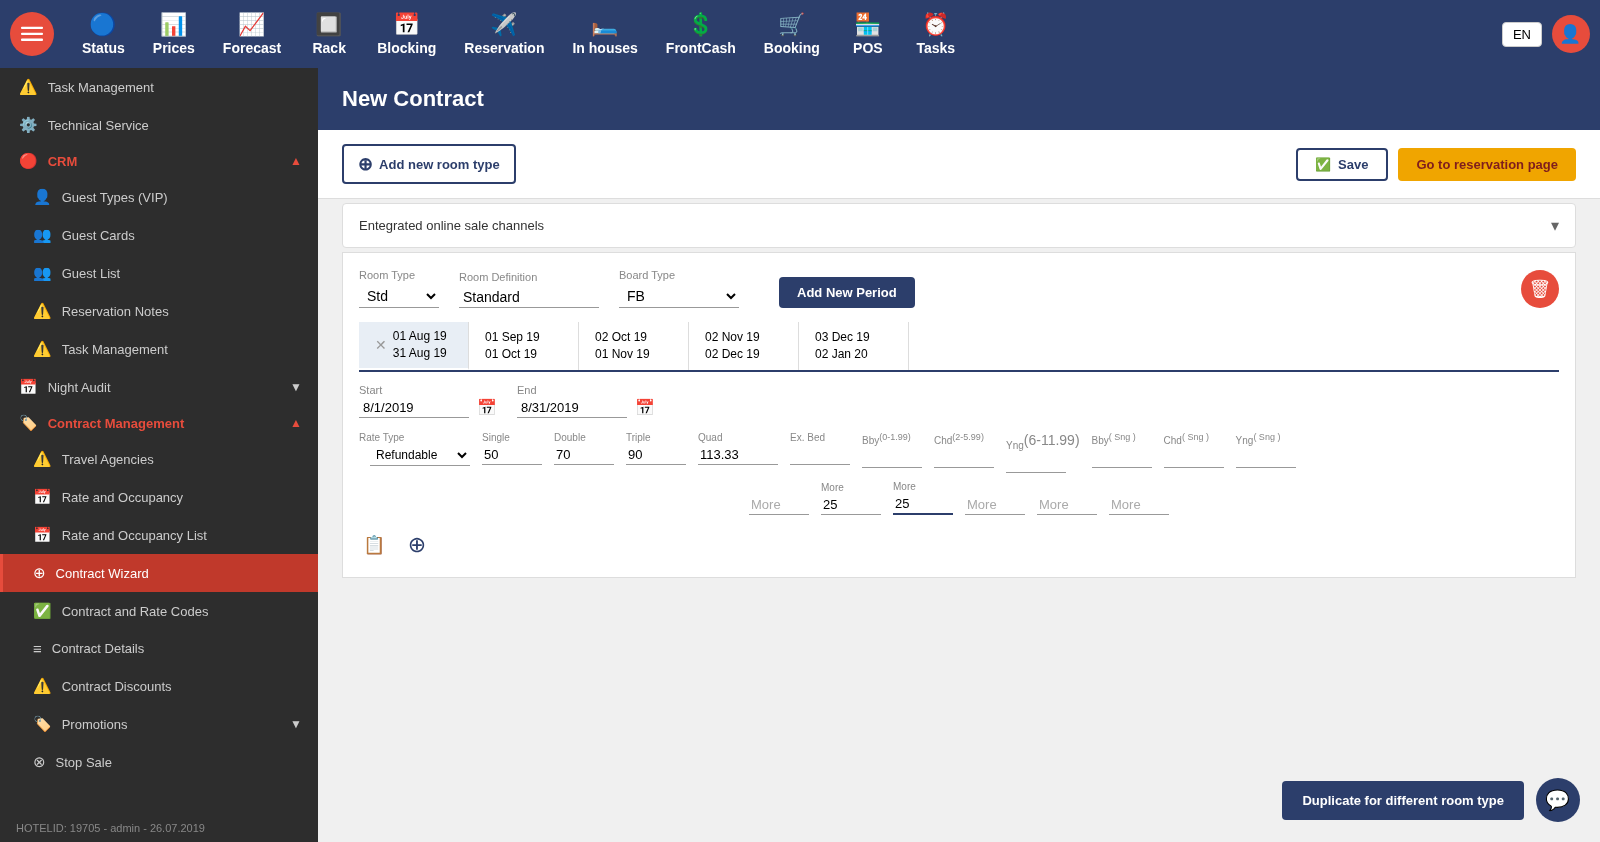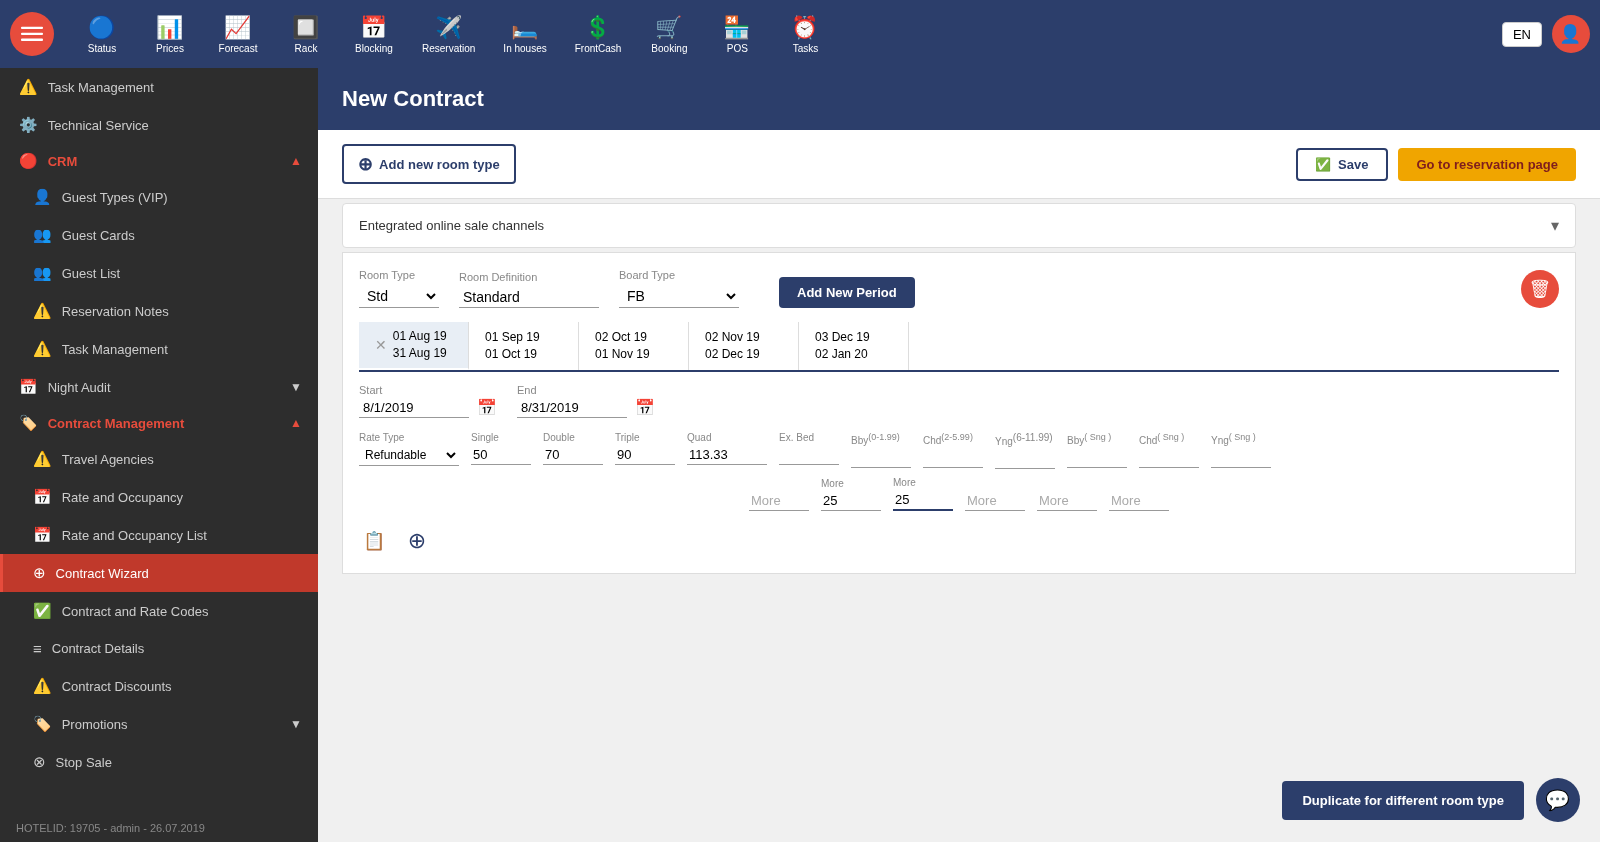--- a/index.html
+++ b/index.html
@@ -22,21 +22,21 @@
     }
     .menu-btn svg { width: 22px; height: 22px; fill: white; }
     .nav-icons {
       display: flex; align-items: center; gap: 4px; flex: 1;
     }
     .nav-item {
       display: flex; flex-direction: column; align-items: center;
       padding: 4px 12px; cursor: pointer; color: white; min-width: 64px;
     }
     .nav-item .nav-icon { font-size: 22px; margin-bottom: 2px; }
-    .nav-item .nav-label { font-size: 10px; }
+    .nav-item .nav-label { font-size: 14px; font-weight: bold; }
     .nav-right {
       display: flex; align-items: center; gap: 10px; margin-left: auto;
     }
     .lang-btn {
       background: white; border: 1px solid #ccc; border-radius: 4px;
       padding: 4px 10px; font-size: 13px; cursor: pointer; font-weight: normal;
     }
     .user-avatar {
       width: 38px; height: 38px; border-radius: 50%; background: #e74c3c;
       display: flex; align-items: center; justify-content: center;
@@ -490,21 +490,21 @@
           <div class="date-field">
             <input class="date-input" type="text" value="8/31/2019" style="">
             <span class="cal-icon">📅</span>
           </div>
         </div>
       </div>
 
       <div class="rates-row">
         <div class="rate-field">
           <span class="rate-label">Rate Type</span>
-          <select class="rate-select" style="width:100px;">
+          <select class="rate-select" style="width:100px;margin-left:11px;">
             <option>Refundable</option>
           </select>
         </div>
         <div class="rate-field">
           <span class="rate-label">Single</span>
           <input class="rate-input" type="text" value="50" style="">
         </div>
         <div class="rate-field">
           <span class="rate-label">Double</span>
           <input class="rate-input" type="text" value="70" style="">
@@ -523,21 +523,21 @@
         </div>
         <div class="rate-field">
           <span class="rate-label">Bby<sup style="font-size:9px;">(0-1.99)</sup></span>
           <input class="rate-input" type="text" value="" style="">
         </div>
         <div class="rate-field">
           <span class="rate-label">Chd<sup style="font-size:9px;">(2-5.99)</sup></span>
           <input class="rate-input" type="text" value="" style="">
         </div>
         <div class="rate-field">
-          <span class="rate-label">Yng<sup style="font-size:10px;">(6-11.99)</sup></span>
+          <span class="rate-label">Yng<sup style="font-size:14px;">(6-11.99)</sup></span>
           <input class="rate-input" type="text" value="" style="">
         </div>
         <div class="rate-field">
           <span class="rate-label">Bby<sup style="font-size:9px;">( Sng )</sup></span>
           <input class="rate-input" type="text" value="" style="">
         </div>
         <div class="rate-field">
           <span class="rate-label">Chd<sup style="font-size:9px;">( Sng )</sup></span>
           <input class="rate-input" type="text" value="" style="">
         </div>

